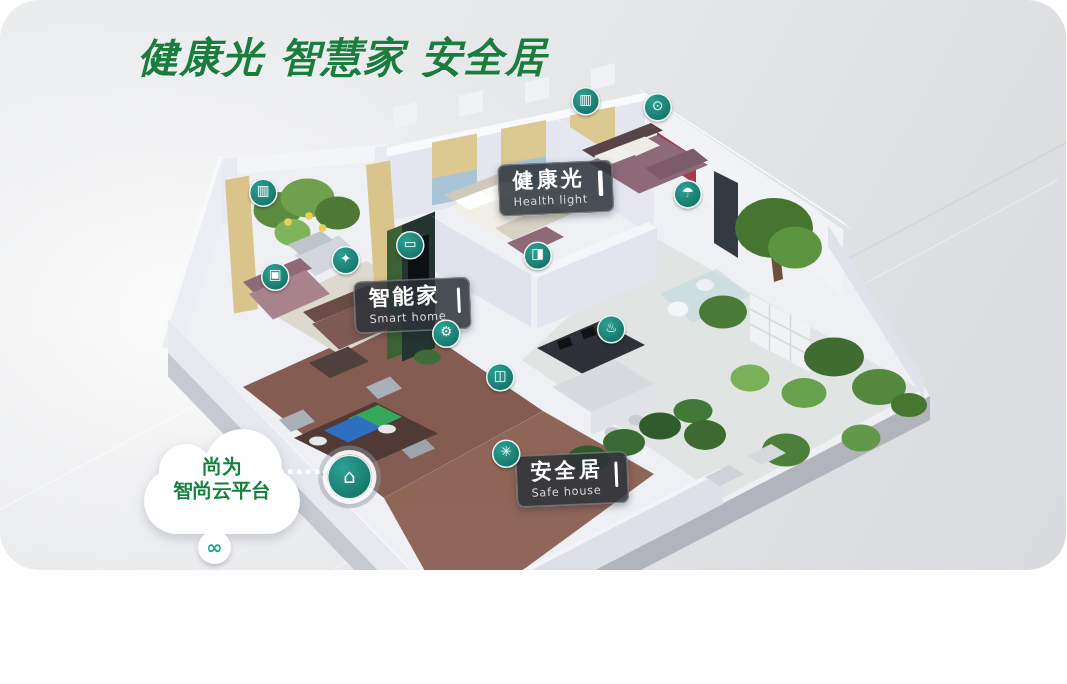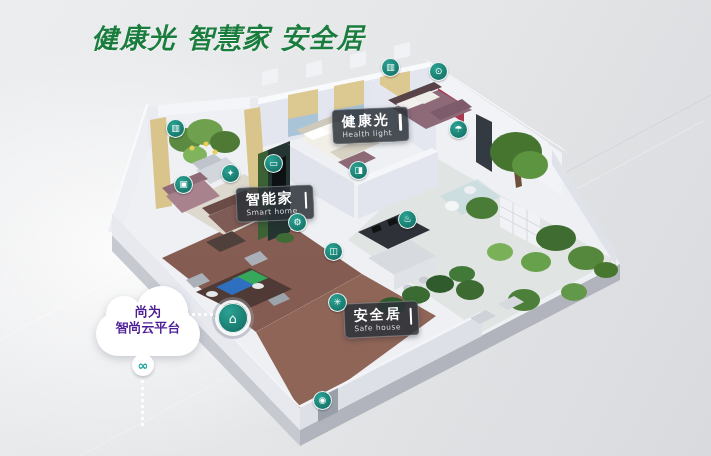--- a/index.html
+++ b/index.html
@@ -1,20 +1,21 @@
 <!DOCTYPE html>
 <html><head>
 <meta charset="utf-8">
 <style>
   html,body{margin:0;padding:0;}
   body{font-family:"DejaVu Sans","Liberation Sans",sans-serif;}
-  #stage{position:relative;width:711px;height:456px;overflow:hidden;
+  #stage{position:relative;width:711px;height:380px;overflow:hidden;
     background:
       radial-gradient(ellipse 420px 300px at 18% 55%, rgba(255,255,255,.85), rgba(255,255,255,0) 70%),
       linear-gradient(118deg,#ecedef 0%,#e6e7e9 45%,#d9dadd 100%);
+    border-radius: 26px;
   }
   
   .title{position:absolute;left:92px;top:20px;font-size:27px;font-weight:bold;font-style:italic;
     color:#1a7d3e;letter-spacing:1px;text-shadow:0 1px 0 rgba(255,255,255,.6);white-space:nowrap;}
   
   #house{position:absolute;left:0;top:0;}
   
   .chip{position:absolute;background:rgba(44,49,56,.85);border:1px solid rgba(255,255,255,.28);
     border-radius:5px;color:#fff;padding:3px 16px 4px 9px;transform:rotate(-2.5deg);
     box-shadow:0 2px 5px rgba(30,35,45,.35);}
@@ -30,21 +31,21 @@
     border:1px solid rgba(255,255,255,.92);color:#fff;display:flex;align-items:center;justify-content:center;
     font-size:9px;line-height:1;box-shadow:0 1px 2px rgba(0,0,0,.3);}
   .dev.hub{width:28px;height:28px;font-size:13px;
     box-shadow:0 0 0 3px rgba(255,255,255,.9),0 0 0 6px rgba(150,156,168,.45),0 2px 4px rgba(0,0,0,.3);}
   
   .cloud{position:absolute;left:96px;top:312px;width:104px;height:44px;background:#fff;border-radius:24px;
     filter:drop-shadow(0 3px 4px rgba(90,100,120,.28));}
   .cloud:before{content:"";position:absolute;left:10px;top:-16px;width:36px;height:36px;background:#fff;border-radius:50%;}
   .cloud:after{content:"";position:absolute;left:40px;top:-26px;width:52px;height:52px;background:#fff;border-radius:50%;}
   .cloud .txt{position:absolute;left:0;top:-8px;width:104px;text-align:center;z-index:2;
-    color:#4c1d95;font-weight:bold;font-size:13px;line-height:16px;}
+    color:#15803d;font-weight:bold;font-size:13px;line-height:16px;}
   .linkdot{position:absolute;left:132px;top:354px;width:22px;height:22px;border-radius:50%;background:#fff;
     color:#14a29d;font-size:13px;font-weight:bold;display:flex;align-items:center;justify-content:center;
     box-shadow:0 2px 3px rgba(90,100,120,.3);}
   
   .dot-h{position:absolute;left:163px;top:313px;width:50px;border-top:3px dotted #fff;opacity:.95;}
   .dot-v{position:absolute;left:141px;top:380px;height:46px;border-left:3px dotted #fff;opacity:.95;}
 </style>
 </head>
 <body>
 

